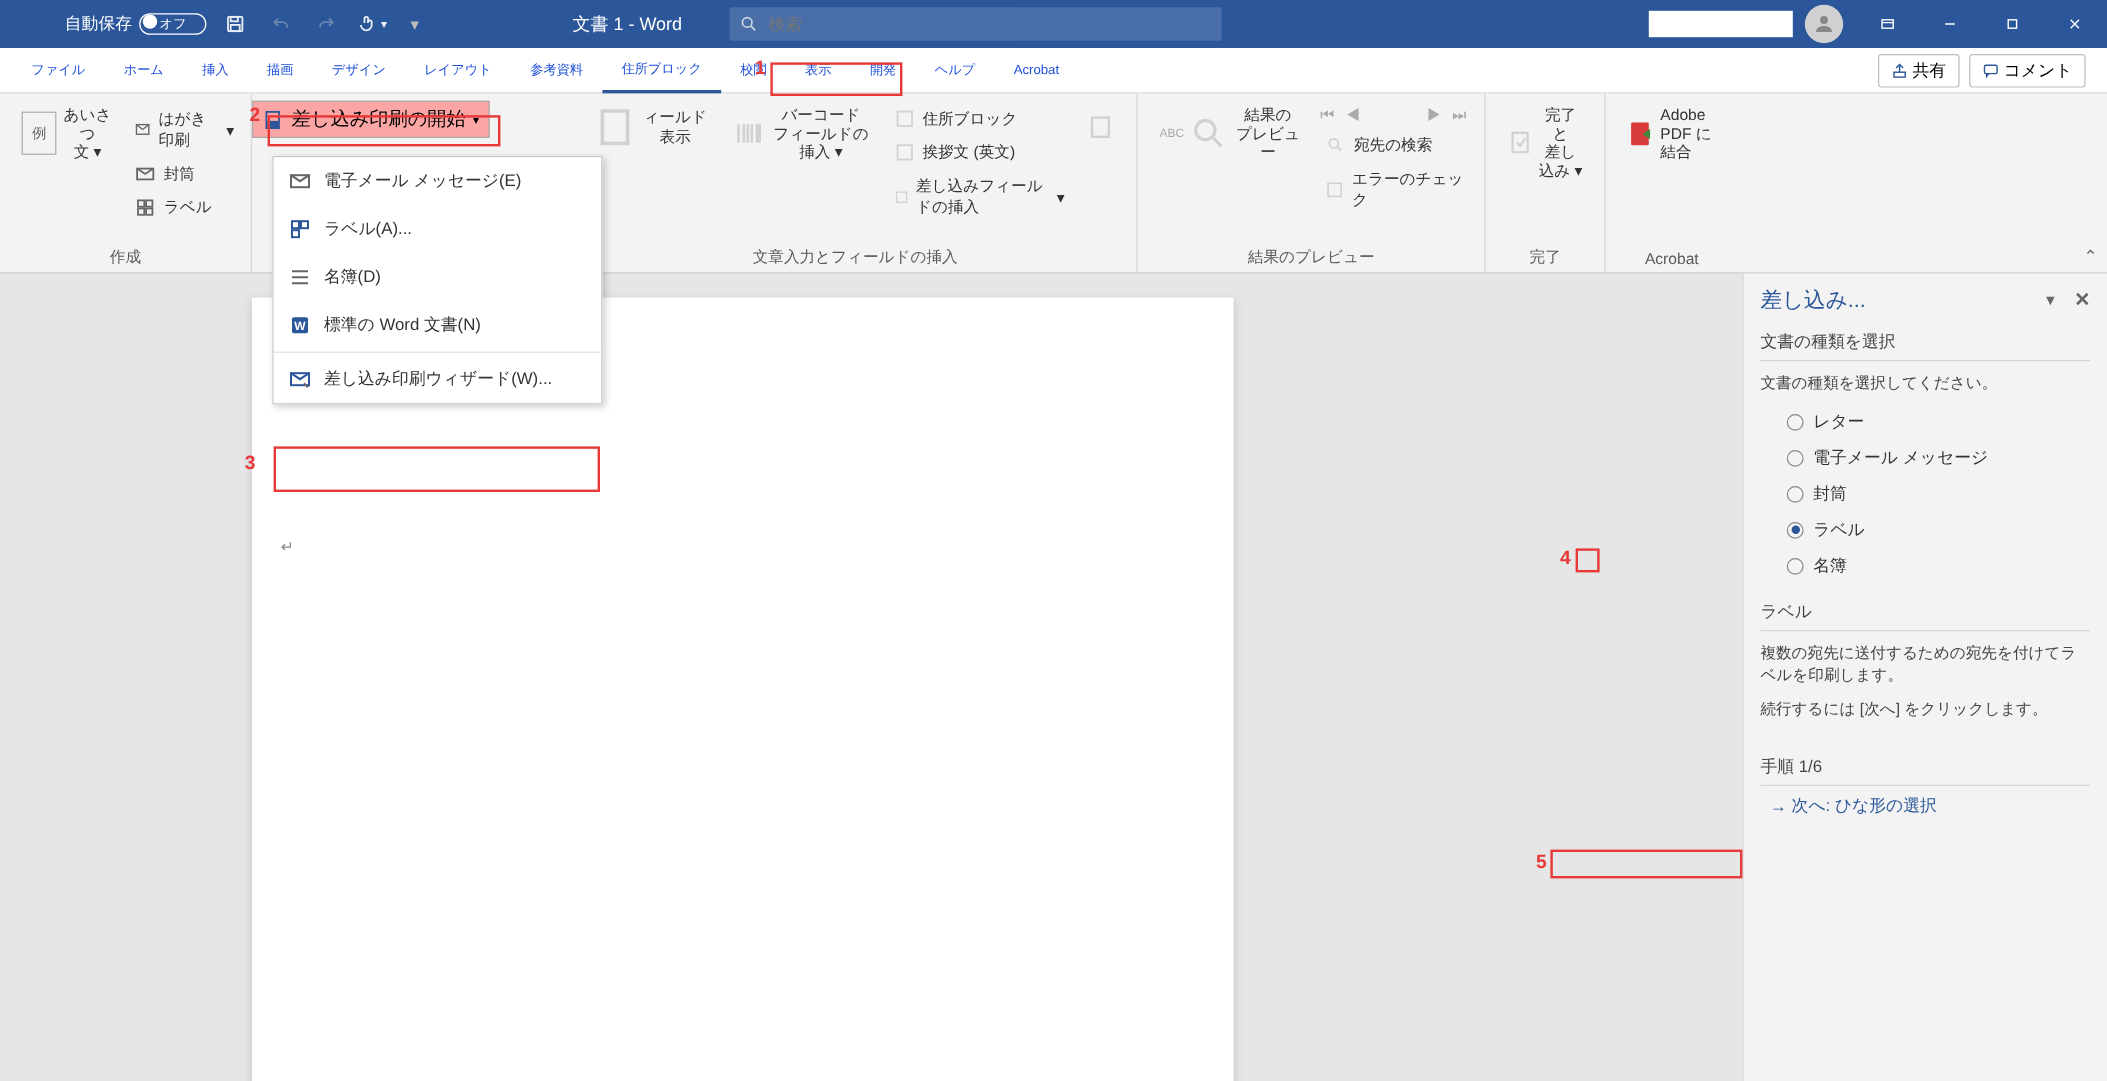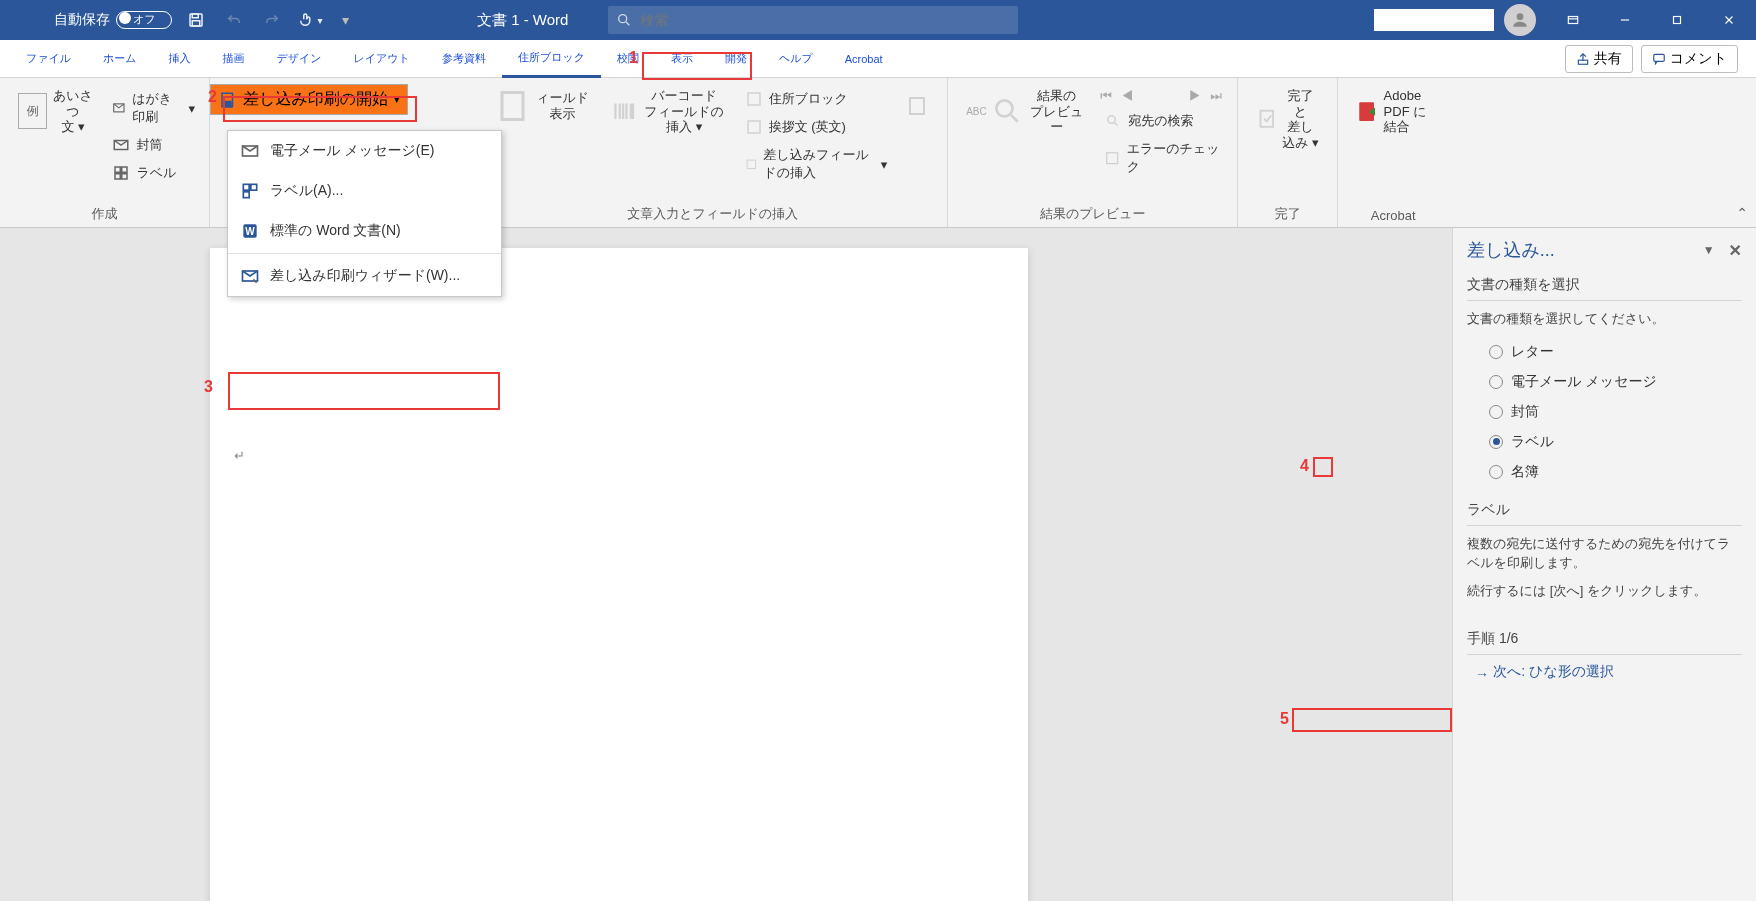--- a/index.html
+++ b/index.html
@@ -224,21 +224,21 @@
               </svg>
             </span>
           <span>ラベル</span>
         </div>
       </div>
     </div>
     <div class="group-label">作成</div>
   </div>
 
   <div class="group" style="border-right:none;padding-left:0">
-    <div style="border:1px solid #a9a9a9;background:#f97316;padding:4px 8px;display:flex;align-items:center;gap:6px;position:relative;left:0;top:0">
+    <div style="border:1px solid #a9a9a9;background:#fca5a5;padding:4px 8px;display:flex;align-items:center;gap:6px;position:relative;left:0;top:0">
       <svg width="18" height="18" viewBox="0 0 24 24" stroke="#2b579a" fill="none" stroke-width="2">
           <rect x="4" y="3" width="14" height="18"></rect>
           <rect x="6" y="14" width="10" height="7" fill="#2b579a"></rect>
         </svg>
       <span>差し込み印刷の開始</span>
       <span style="font-size:10px">▾</span>
     </div>
   </div>
 
   <div class="group dimmed" style="width:470px;margin-left:60px">
@@ -393,20 +393,28 @@
         <svg viewBox="0 0 24 24" stroke="#2b579a" fill="none" stroke-width="2">
           <rect x="4" y="4" width="7" height="7"></rect>
           <rect x="13" y="4" width="7" height="7"></rect>
           <rect x="4" y="13" width="7" height="7"></rect>
         </svg>
       </span>
     <span>ラベル(A)...</span>
   </div>
   <div class="dropdown-item">
     <span class="dd-icon">
+        <svg viewBox="0 0 24 24" stroke="#666" fill="none" stroke-width="2">
+          <path d="M4 6h16M4 12h16M4 18h16"></path>
+        </svg>
+      </span>
+    <span>名簿(D)</span>
+  </div>
+  <div class="dropdown-item">
+    <span class="dd-icon">
         <svg viewBox="0 0 24 24" fill="#2b579a">
           <rect x="4" y="4" width="16" height="16" rx="2"></rect>
           <text x="12" y="17" text-anchor="middle" fill="#fff" font-size="12" font-weight="bold">W</text>
         </svg>
       </span>
     <span>標準の Word 文書(N)</span>
   </div>
   <div class="dd-sep"></div>
   <div class="dropdown-item">
     <span class="dd-icon">

